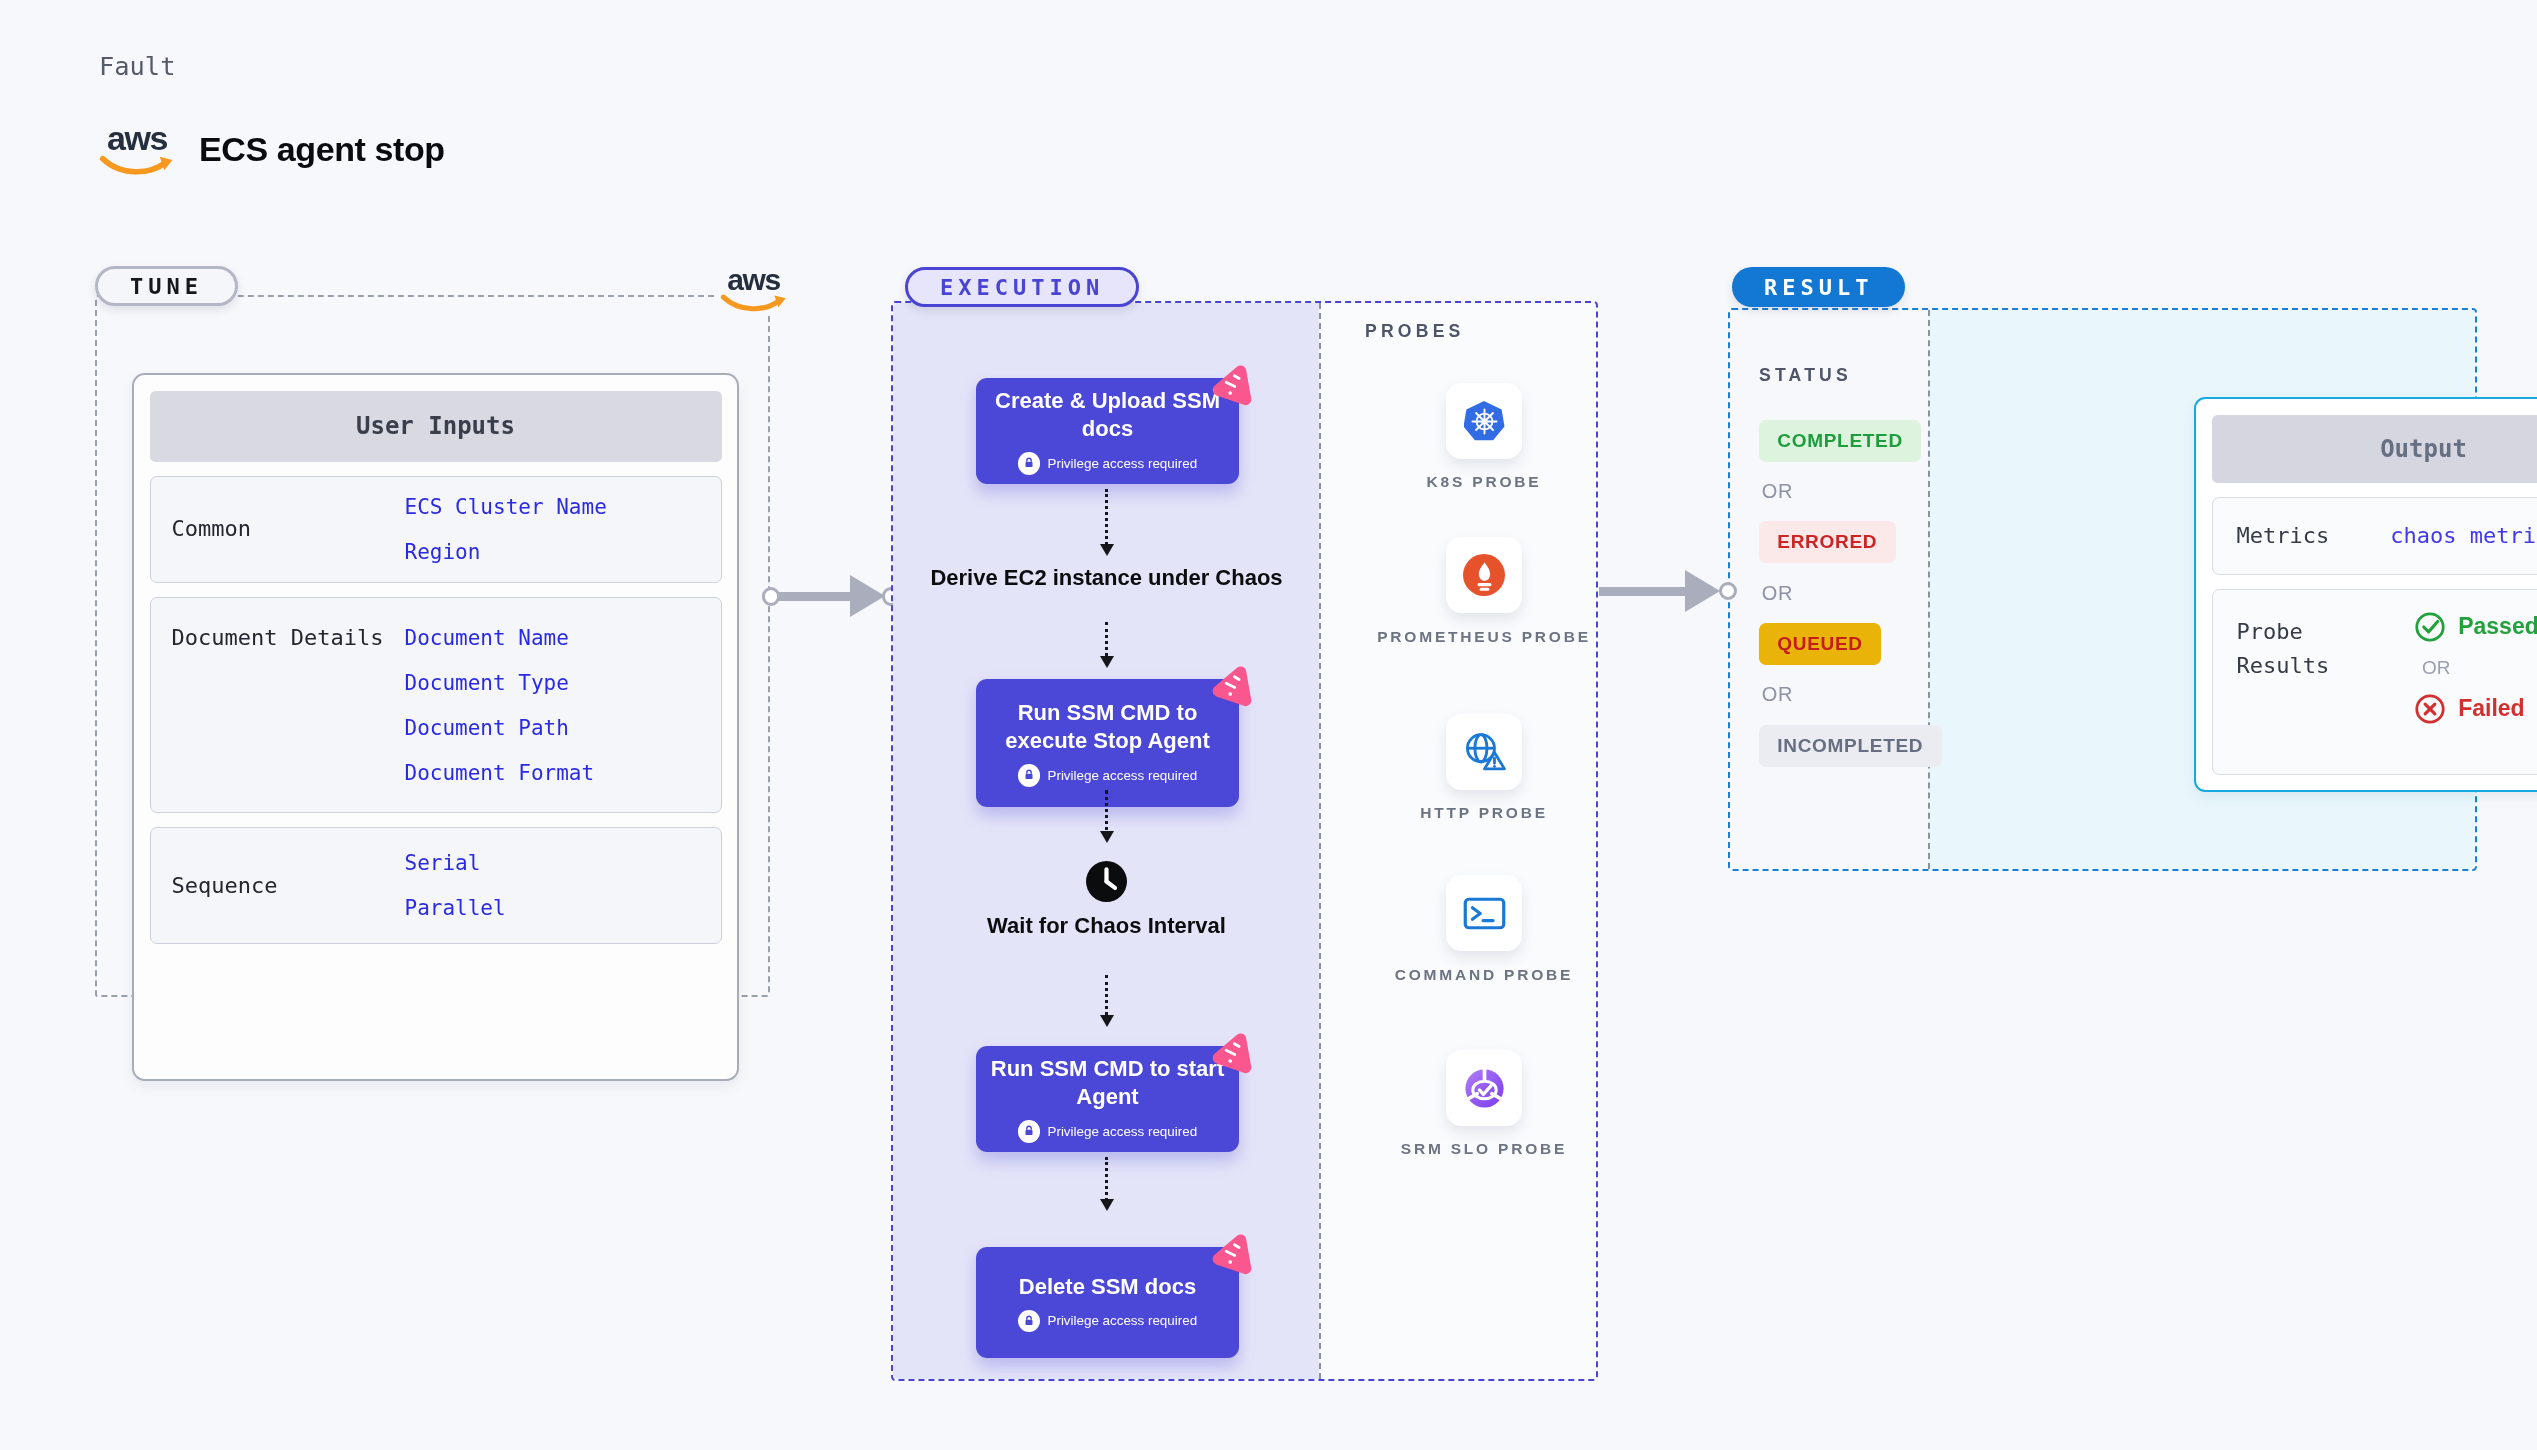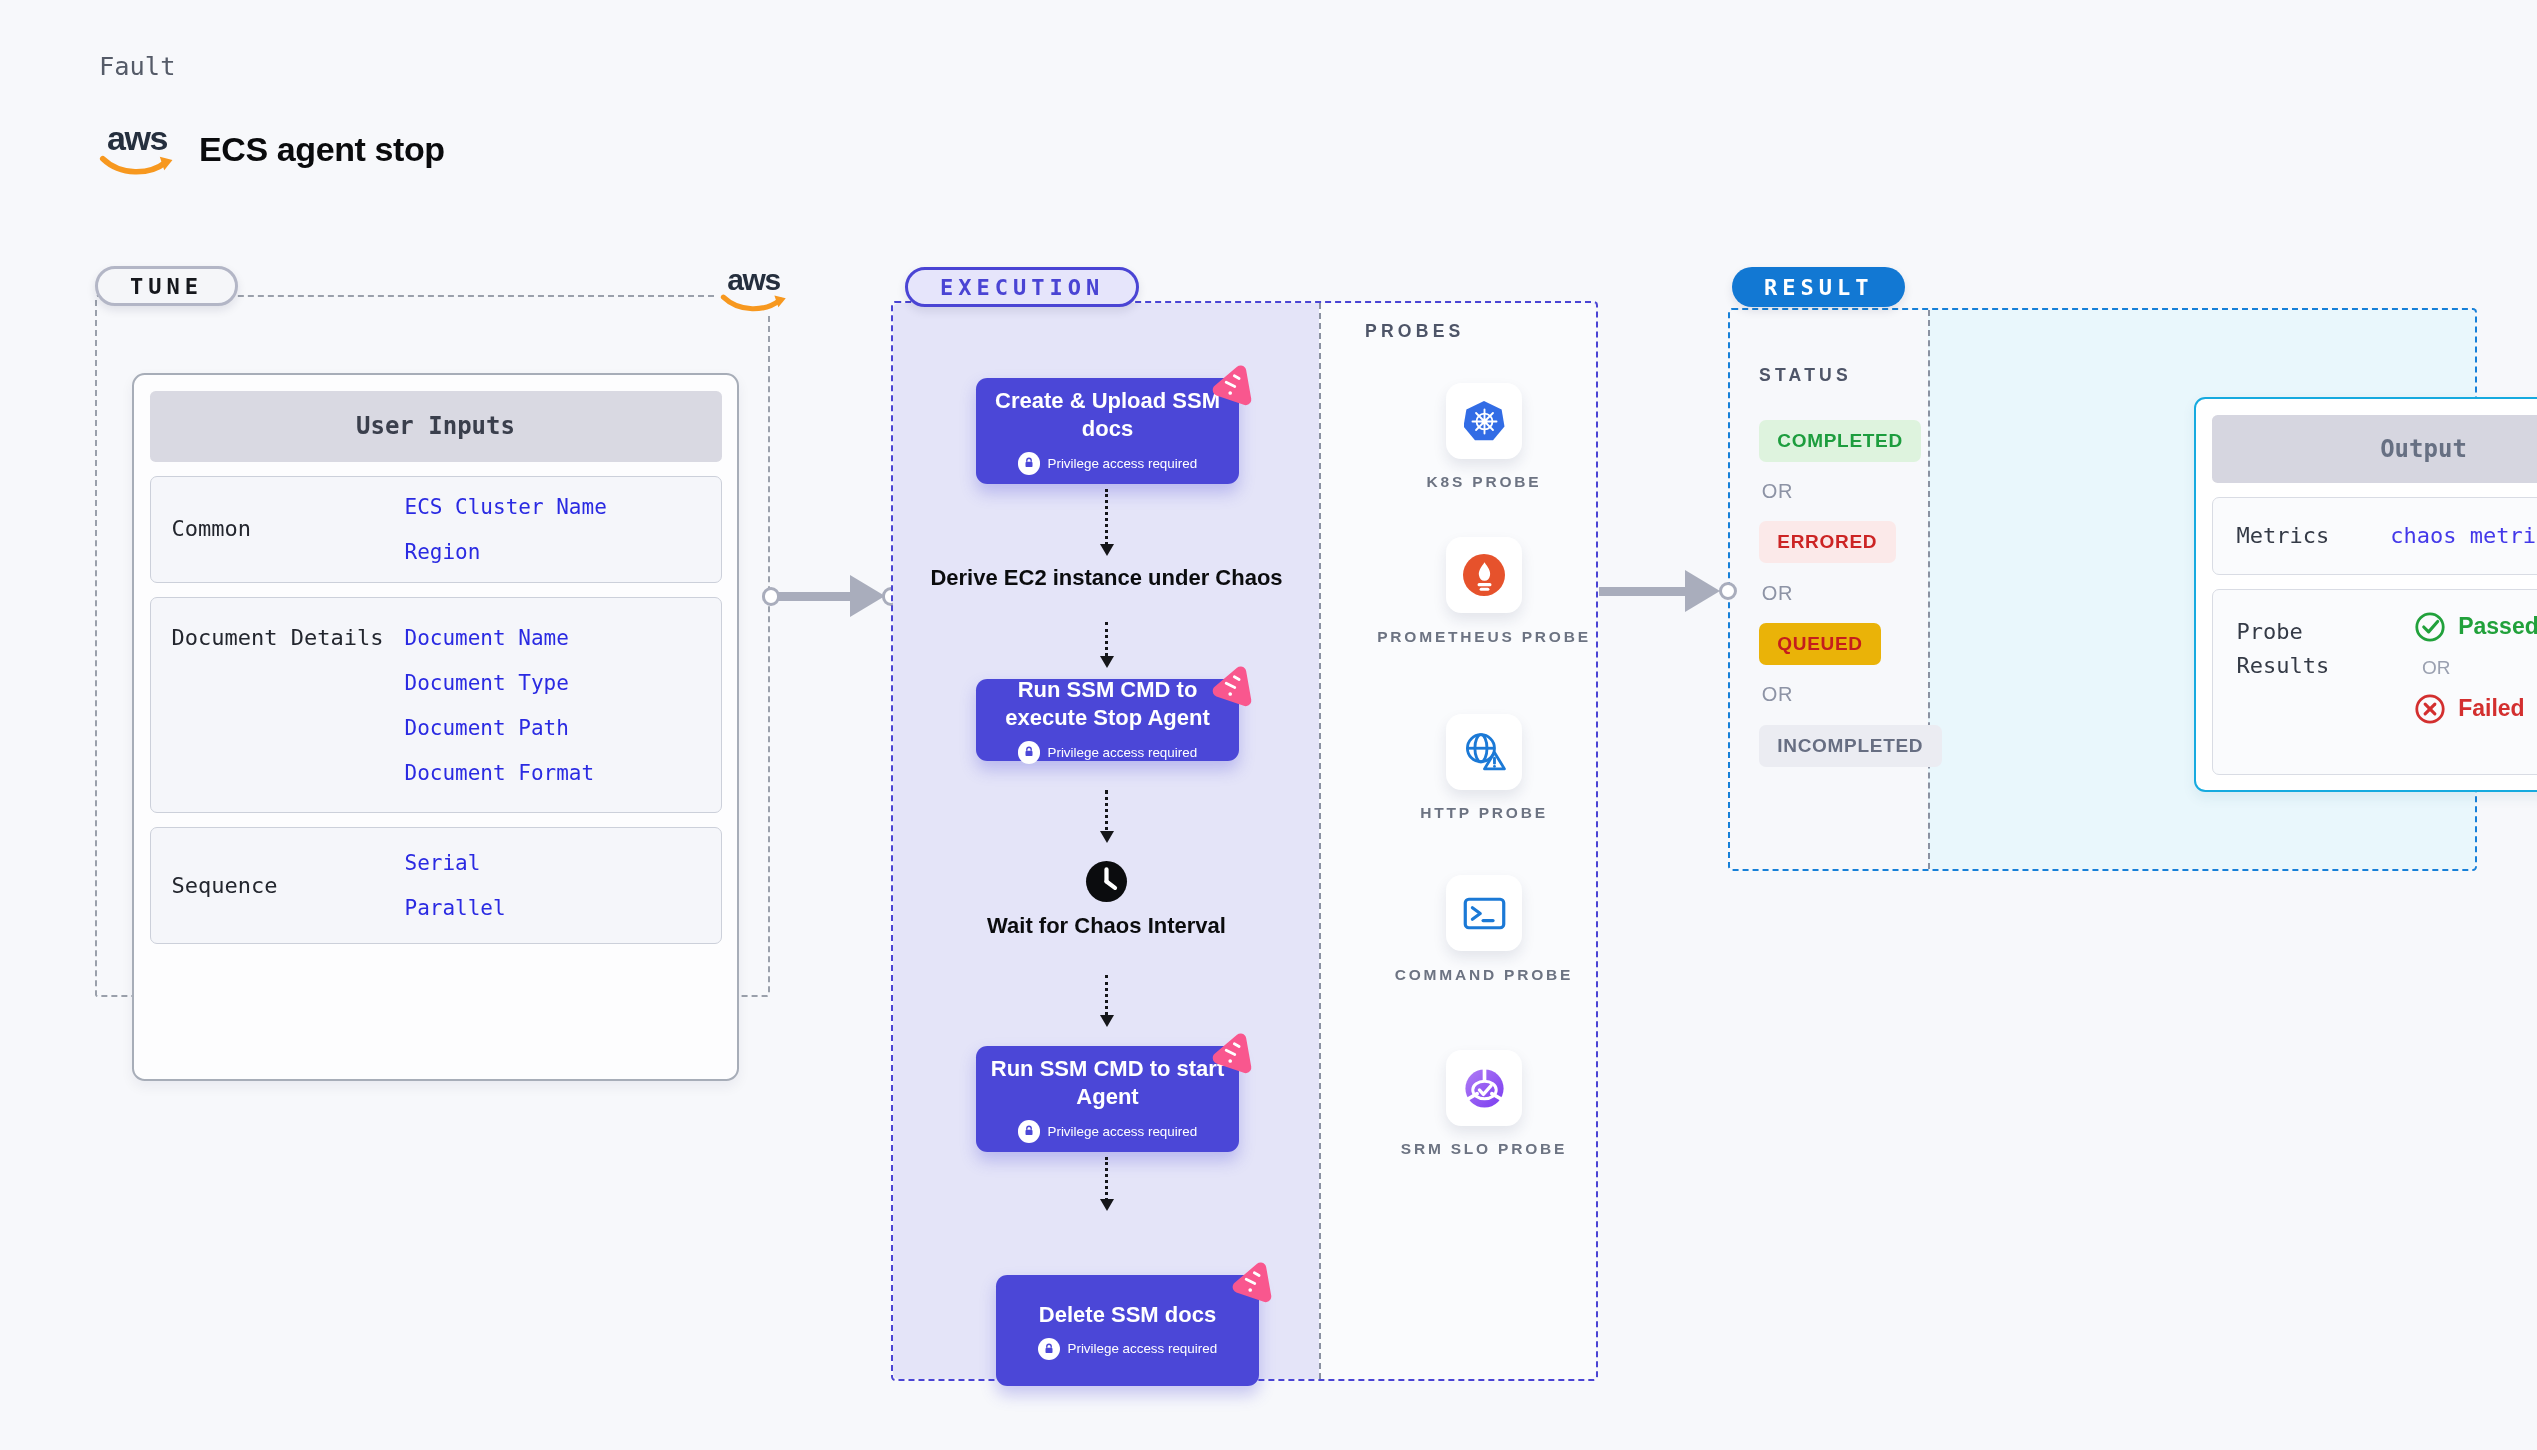--- a/index.html
+++ b/index.html
@@ -199,21 +199,21 @@
           <span class="priv-text">Privilege access required</span>
         </div>
       </div>
 
       <div class="dotarrow" style="top:186px; height:62px;"></div>
 
       <div class="flow-text" style="top:260px;">Derive EC2 instance under Chaos</div>
 
       <div class="dotarrow" style="top:319px; height:41px;"></div>
 
-      <div class="step-box" style="top:376px; height:82px;">
+      <div class="step-box" style="top:376px; height:128px;">
         <svg class="chaos-badge" viewBox="0 0 64 64">
             <polygon points="14,34 50,13 50,54" fill="#f9578e" stroke="#f9578e" stroke-width="16" stroke-linejoin="round"></polygon>
             <line x1="27" y1="25" x2="38" y2="33" stroke="#fff" stroke-width="4" stroke-linecap="round"></line>
             <line x1="40" y1="18" x2="46" y2="23" stroke="#fff" stroke-width="4" stroke-linecap="round"></line>
             <circle cx="30" cy="41" r="2.6" fill="#fff"></circle>
           </svg>
         <div class="step-title">Run SSM CMD to execute Stop Agent</div>
         <div class="priv">
           <span class="lockwrap">
               <svg viewBox="0 0 24 24">
@@ -252,21 +252,21 @@
                 <path d="M8.2 10V7.6a3.8 3.8 0 0 1 7.6 0V10" stroke="#4b47d7" stroke-width="2.4" fill="none"></path>
                 <rect x="6" y="10" width="12" height="9" rx="2" fill="#4b47d7"></rect>
               </svg>
             </span>
           <span class="priv-text">Privilege access required</span>
         </div>
       </div>
 
       <div class="dotarrow" style="top:854px; height:49px;"></div>
 
-      <div class="step-box" style="top:972px; height:111px;margin-left:20px;">
+      <div class="step-box" style="top:944px; height:111px;">
         <svg class="chaos-badge" viewBox="0 0 64 64">
             <polygon points="14,34 50,13 50,54" fill="#f9578e" stroke="#f9578e" stroke-width="16" stroke-linejoin="round"></polygon>
             <line x1="27" y1="25" x2="38" y2="33" stroke="#fff" stroke-width="4" stroke-linecap="round"></line>
             <line x1="40" y1="18" x2="46" y2="23" stroke="#fff" stroke-width="4" stroke-linecap="round"></line>
             <circle cx="30" cy="41" r="2.6" fill="#fff"></circle>
           </svg>
         <div class="step-title">Delete SSM docs</div>
         <div class="priv">
           <span class="lockwrap">
               <svg viewBox="0 0 24 24">

